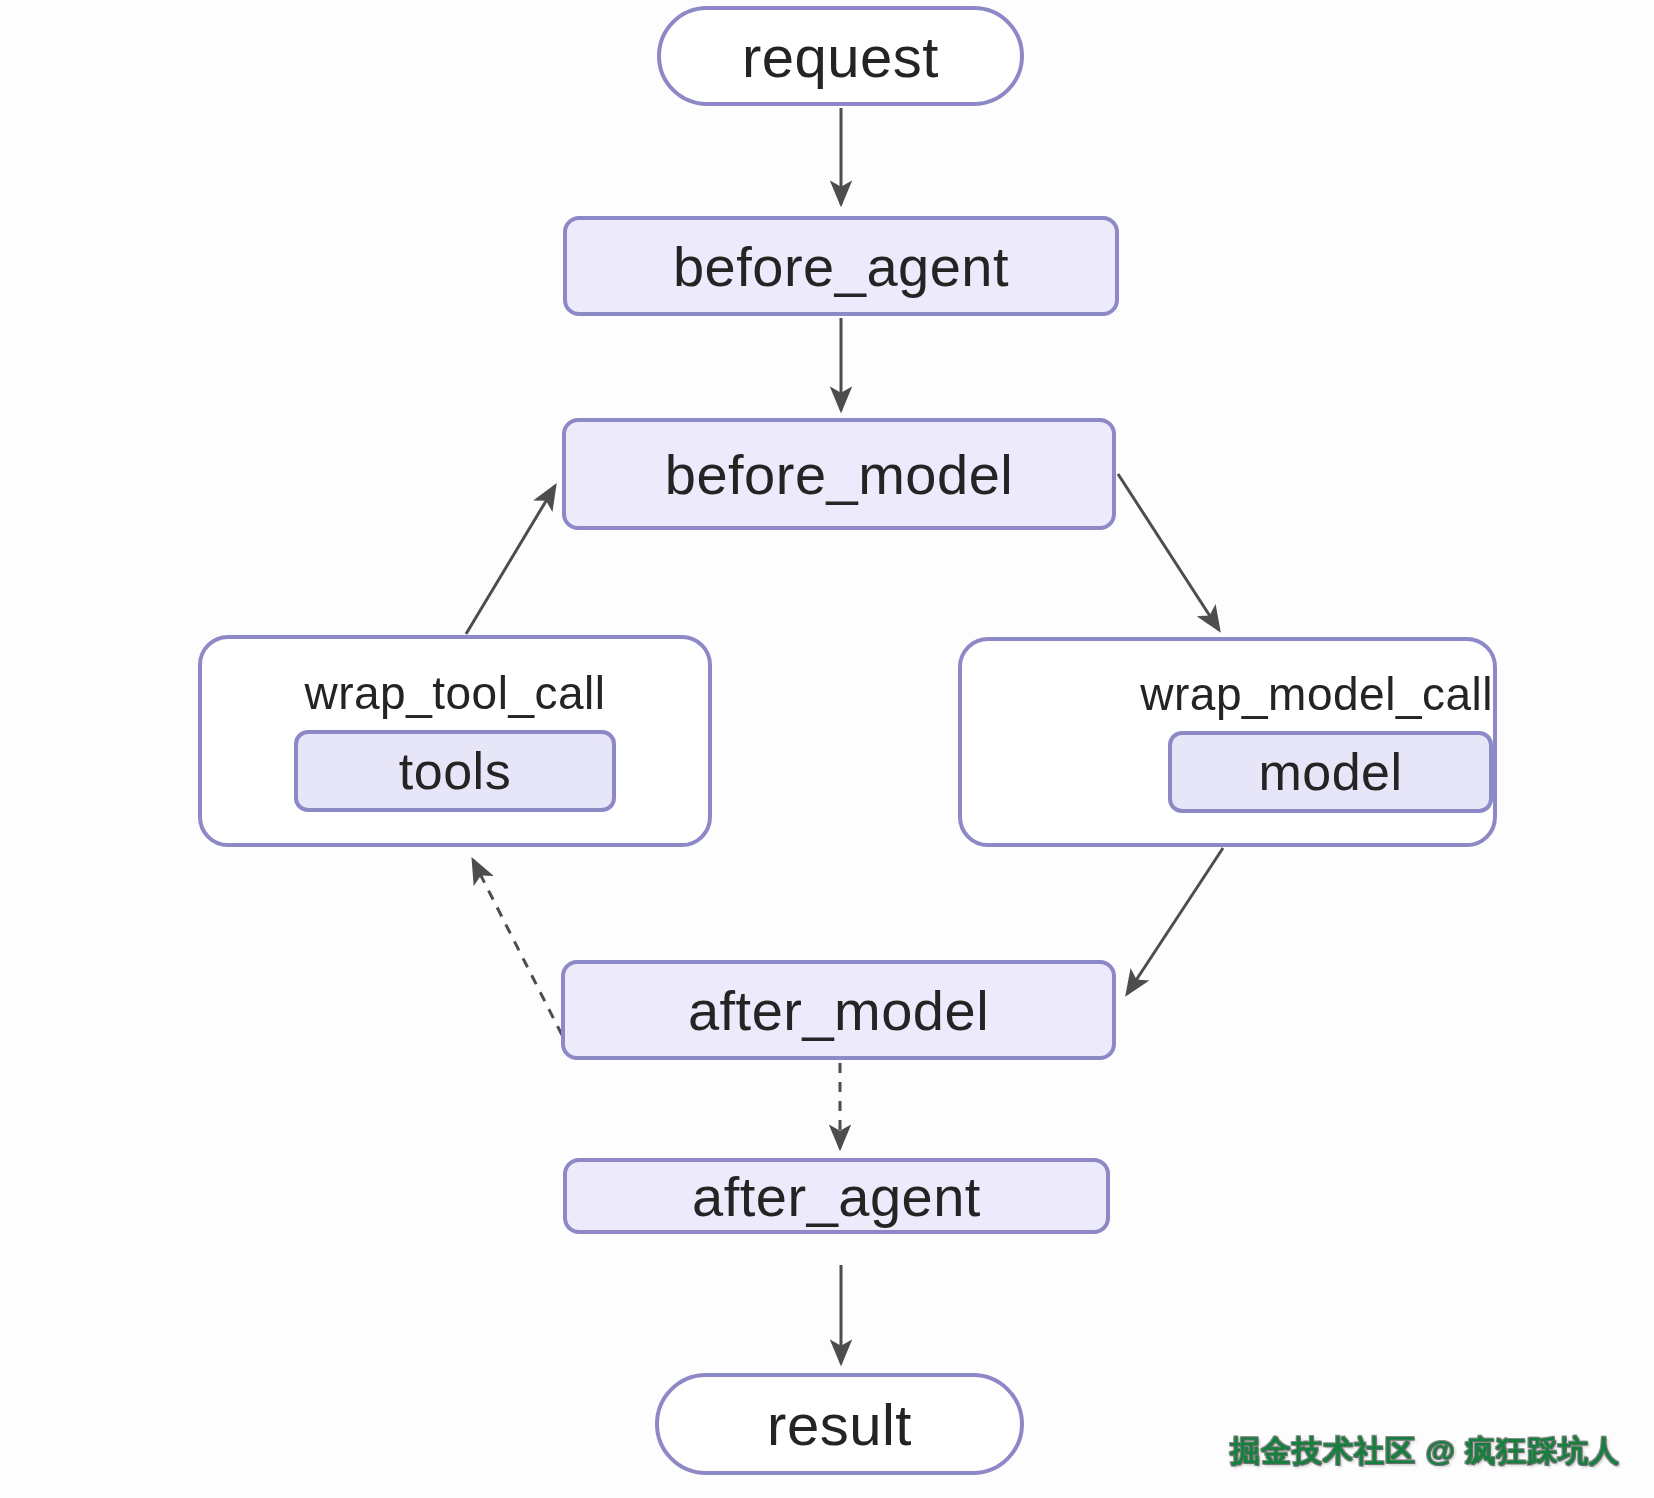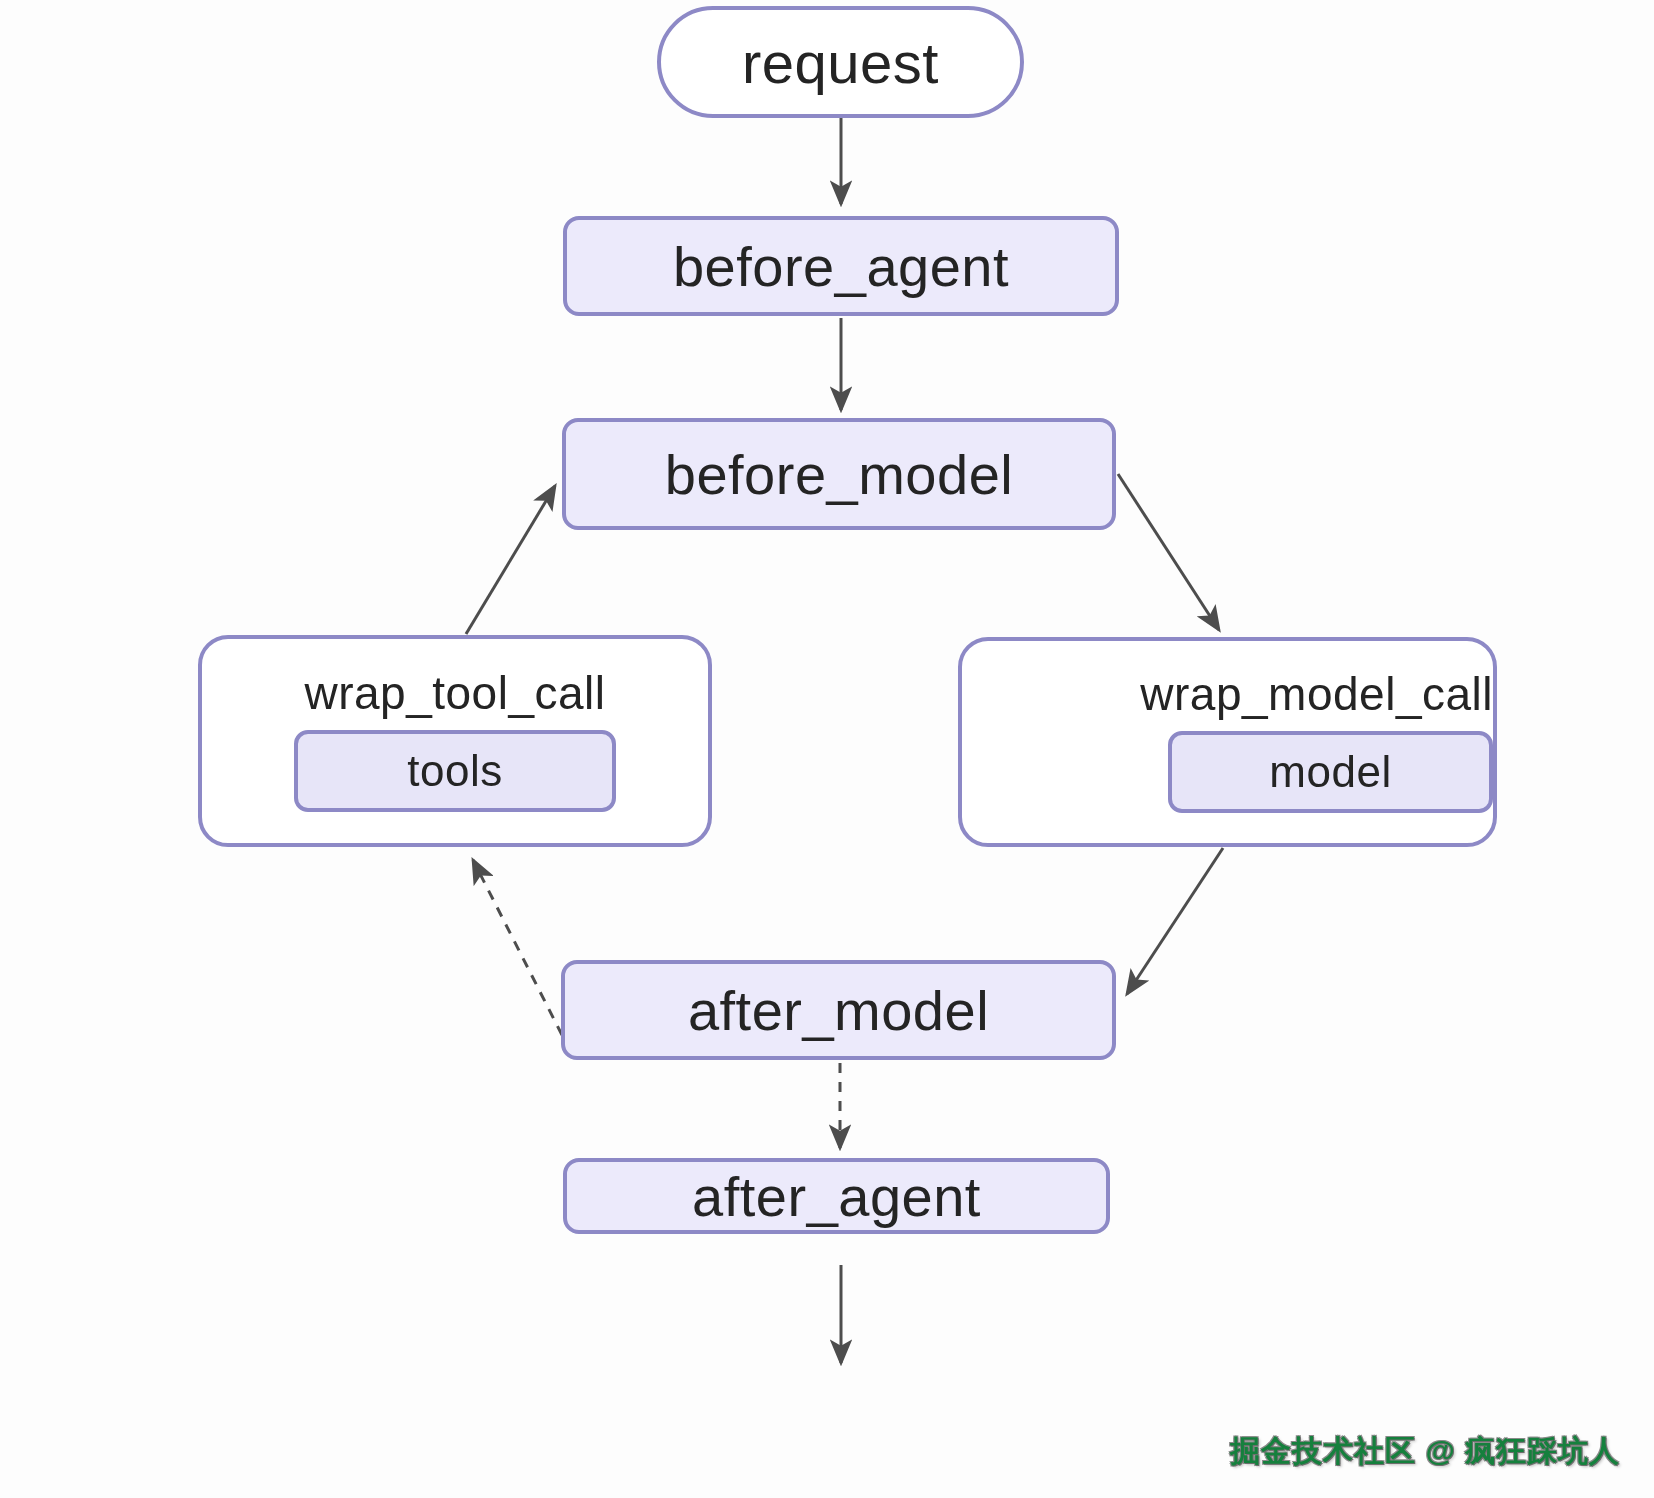--- a/index.html
+++ b/index.html
@@ -58,25 +58,25 @@
     letter-spacing: 0.5px;
   }
   .inner-node {
     display: flex;
     align-items: center;
     justify-content: center;
     box-sizing: border-box;
     border: 4px solid #8d89c6;
     background: #e7e5f8;
     border-radius: 14px;
-    font-size: 44px;
+    font-size: 52px;
     color: #242424;
   }
   
-  #n-request        { left: 657px;  top: 6px;    width: 367px; height: 112px; }
+  #n-request        { left: 657px;  top: 6px;    width: 367px; height: 100px; }
   #n-before-agent   { left: 563px;  top: 216px;  width: 556px; height: 100px; }
   #n-before-model   { left: 562px;  top: 418px;  width: 554px; height: 112px; }
   #n-wrap-tool-call { left: 198px;  top: 635px;  width: 514px; height: 212px; }
   #n-wrap-model-call{ left: 958px;  top: 637px;  width: 539px; height: 210px; align-items: flex-end; }
   #n-after-model    { left: 561px;  top: 960px;  width: 555px; height: 100px; }
   #n-after-agent    { left: 563px;  top: 1158px; width: 547px; height: 76px; }
   #n-result         { left: 655px;  top: 1373px; width: 369px; height: 102px; }
   #n-tools  { width: 322px; height: 82px; }
   #n-model  { width: 325px; height: 82px; }
 
@@ -145,16 +145,19 @@
   </div>
 
   <div class="node rect" id="n-after-model">
     <span>after_model</span>
   </div>
 
   <div class="node rect" id="n-after-agent">
     <span>after_agent</span>
   </div>
 
+  <div class="node pill" id="n-result">
+    <span>result</span>
+  </div>
 
   <div class="watermark">掘金技术社区 @ 疯狂踩坑人</div>
 
 </div>
 
 </body></html>

